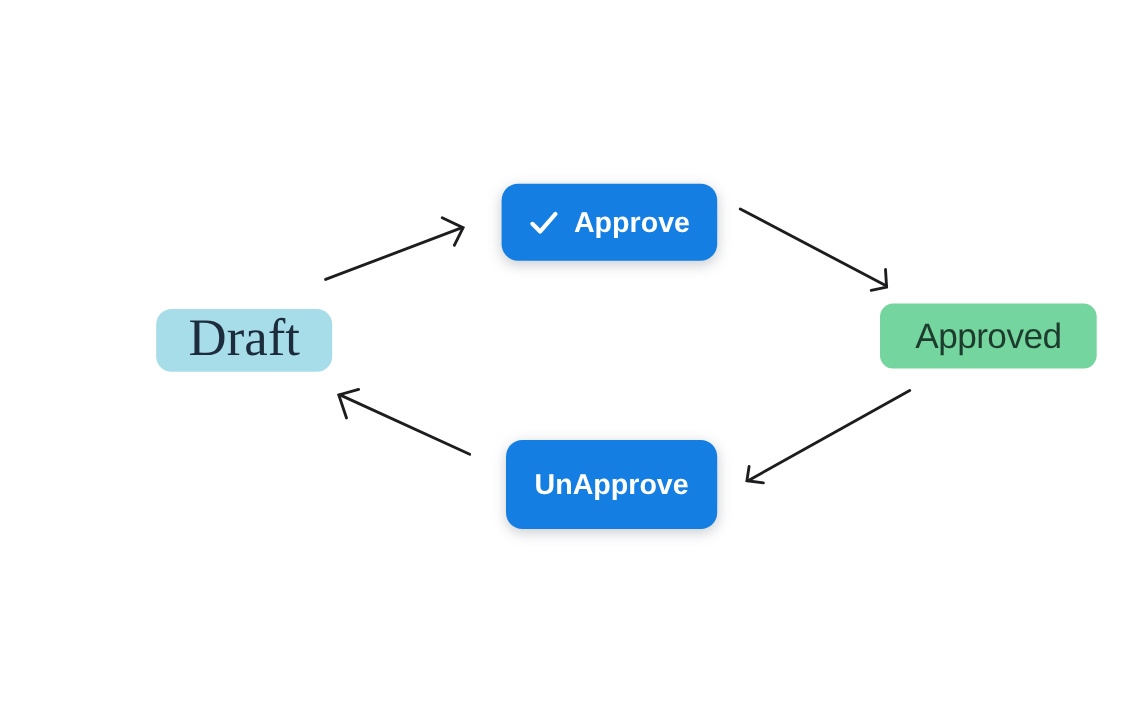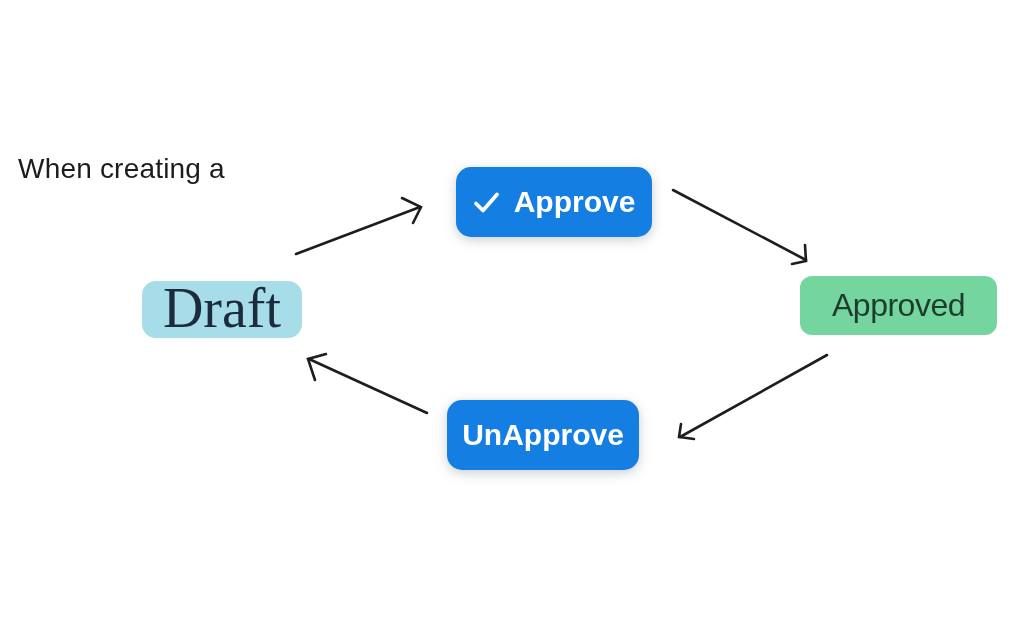--- a/index.html
+++ b/index.html
@@ -39,21 +39,21 @@
     align-items: center;
     justify-content: center;
   }
   .chip-draft {
     left: 142px;
     top: 281px;
     width: 160px;
     height: 57px;
     border-radius: 14px;
     font-family: "Liberation Serif", serif;
-    font-size: 56px;
+    font-size: 48px;
     padding-bottom: 4px;
     box-sizing: border-box;
   }
   .chip-approved {
     left: 800px;
     top: 276px;
     width: 197px;
     height: 59px;
     border-radius: 12px;
     font-size: 32px;
@@ -61,36 +61,36 @@
   }
   .btn {
     position: absolute;
     display: flex;
     align-items: center;
     justify-content: center;
     gap: 14px;
     border: none;
     border-radius: 15px;
     font-family: "Liberation Sans", sans-serif;
-    font-size: 30px;
+    font-size: 26px;
     font-weight: 700;
     cursor: pointer;
     box-shadow: 0 3px 12px rgba(110, 115, 125, 0.35);
   }
   .btn-approve {
     left: 456px;
     top: 167px;
     width: 196px;
     height: 70px;
   }
   .btn-unapprove {
-    left: 447px;
+    left: 460px;
     top: 400px;
     width: 192px;
-    height: 70px;
+    height: 81px;
   }
   .check-icon { display: inline-flex; }
 </style>
 </head>
 <body>
 
 <div class="canvas" style="background-color: rgb(255, 255, 255);">
 
   <svg class="arrow-layer" viewBox="0 0 1024 640" fill="none">
     <g stroke-width="2.6" fill="none" stroke-linecap="round" stroke-linejoin="miter" stroke="#1d1d1f">
@@ -105,21 +105,20 @@
       <line x1="827" y1="355" x2="680" y2="437"></line>
       <polyline points="681,424 679,437 694,439"></polyline>
     </g>
     <g stroke-width="2.6" fill="none" stroke-linecap="round" stroke-linejoin="miter" stroke="#1d1d1f">
       <line x1="427" y1="413" x2="309" y2="359"></line>
       <polyline points="326,354 308,359 315,380"></polyline>
     </g>
   </svg>
 
   <div class="note" style="color: rgb(28, 28, 30);">
-    <span class="line">When creating a</span>
   </div>
 
   <div class="chip chip-draft" style="background-color: rgb(167, 221, 233); color: rgb(29, 44, 60);">
     <span>Draft</span>
   </div>
 
   <button class="btn btn-approve" style="background-color: rgb(21, 126, 226); color: rgb(255, 255, 255);">
     <span class="check-icon">
       <svg width="27" height="23" viewBox="0 0 27 23" fill="none">
         <path d="M3 12.5 L10 19.5 L24 3.5" stroke="#ffffff" stroke-width="3.8" stroke-linecap="round" stroke-linejoin="round"></path>

